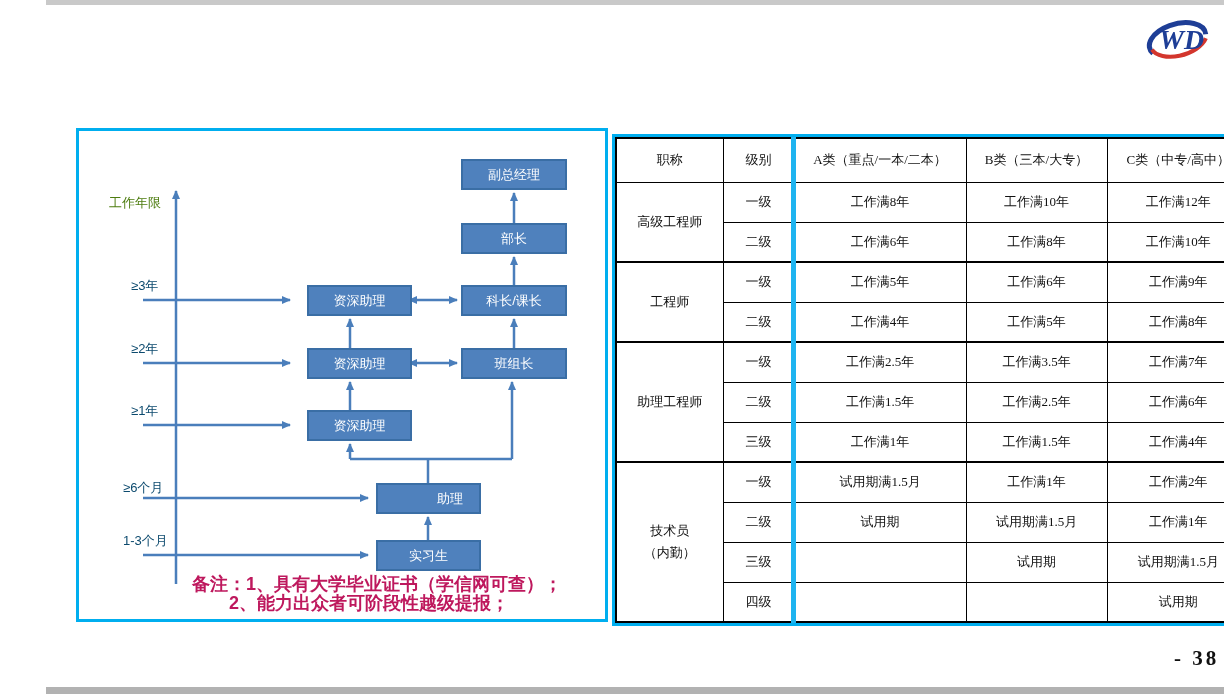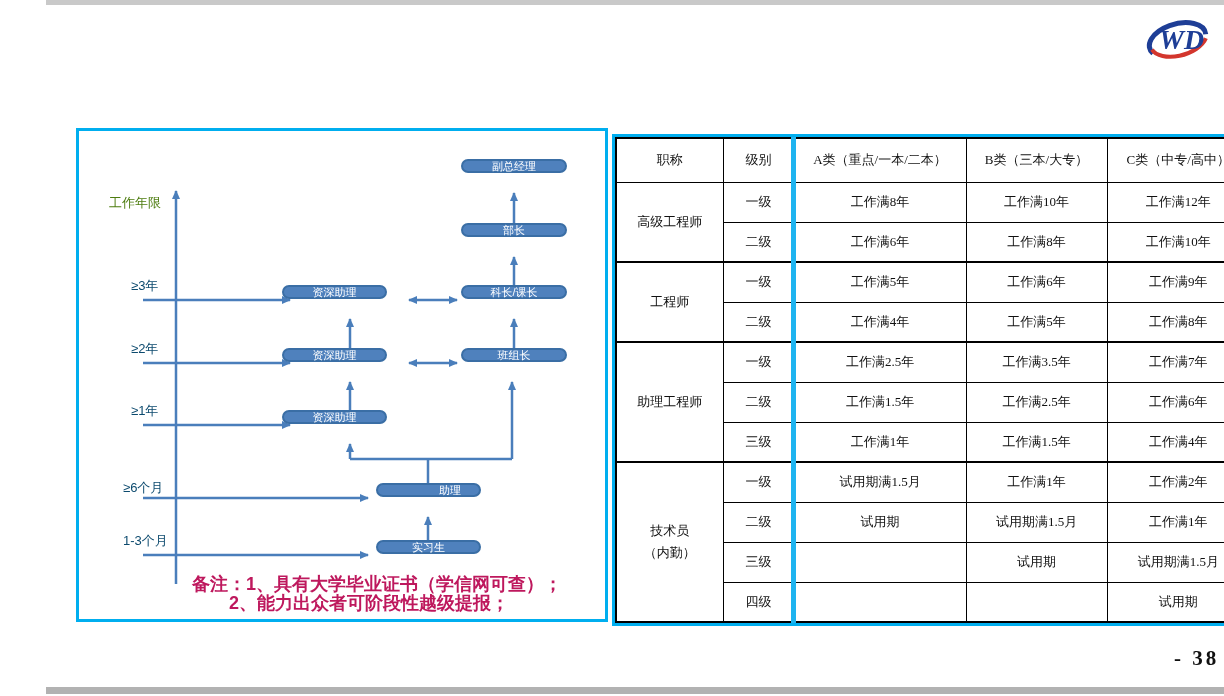--- a/index.html
+++ b/index.html
@@ -13,24 +13,24 @@
   .logo { position:absolute; left:1096px; top:12px; width:72px; height:52px; }
   .page-number { position:absolute; left:1128px; top:646px; width:80px; text-align:left;
                  font-family:"Liberation Serif","DejaVu Serif",serif; font-weight:bold;
                  font-size:21px; letter-spacing:3px; color:#111; }
 
   
   .diagram-panel { position:absolute; left:30px; top:128px; width:532px; height:494px;
                    border:3px solid #00AEEF; background:#fff; }
   .diagram-inner { position:absolute; left:0; top:0; width:526px; height:488px; }
   .flow-svg { position:absolute; left:0; top:0; }
-  .dbox { position:absolute; height:14px; background:#4F81BD; border:2px solid #3A6EA5;
-          border-radius:8px; color:#fff; font-size:11px; display:flex;
+  .dbox { position:absolute; height:31px; background:#4F81BD; border:2px solid #3A6EA5;
+          border-radius:0; color:#fff; font-size:13px; display:flex;
           align-items:center; justify-content:center; white-space:nowrap; }
-  .dbox.colL { left:203px; width:105px; }
+  .dbox.colL { left:228px; width:105px; }
   .dbox.colM { left:297px; width:105px; }
   .dbox.colR { left:382px; width:106px; }
   .axis-label { position:absolute; left:30px; top:63px; font-size:13px; color:#4d7c0f; }
   .tick { position:absolute; font-size:13px; color:#0c4a6e; white-space:nowrap; }
   .notes { position:absolute; left:113px; top:444px; font-size:18px; font-weight:bold;
            color:#be185d; line-height:19px; white-space:nowrap; }
   .notes .l2 { padding-left:37px; }
 
   
   .table-panel { position:absolute; left:566px; top:134px; width:640px; height:492px;

